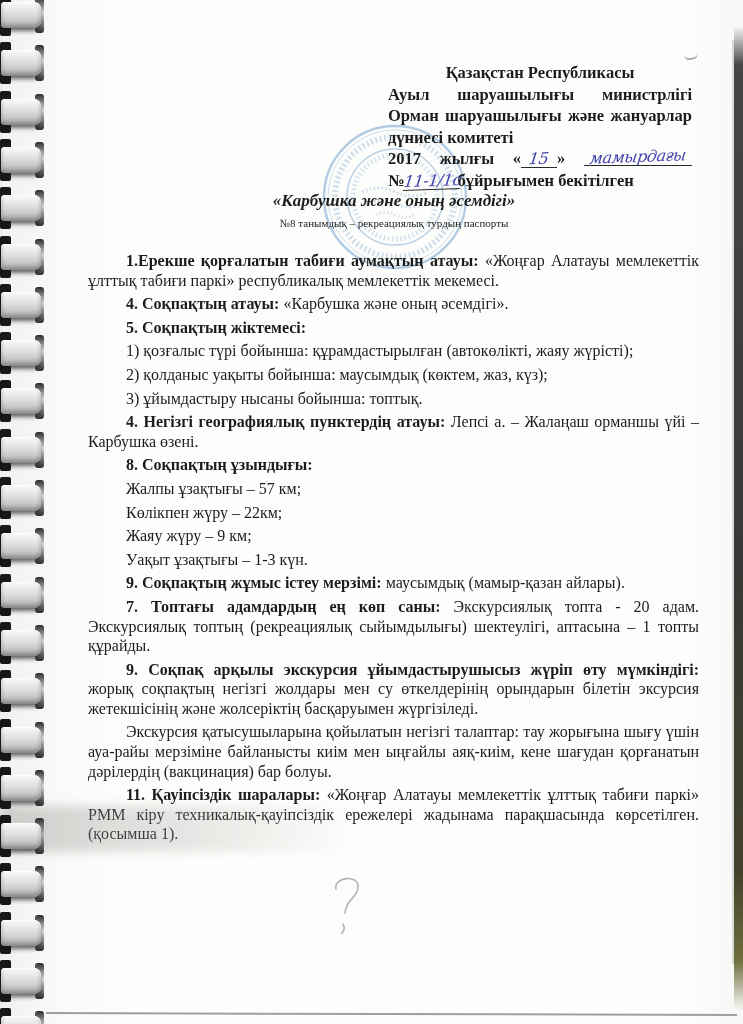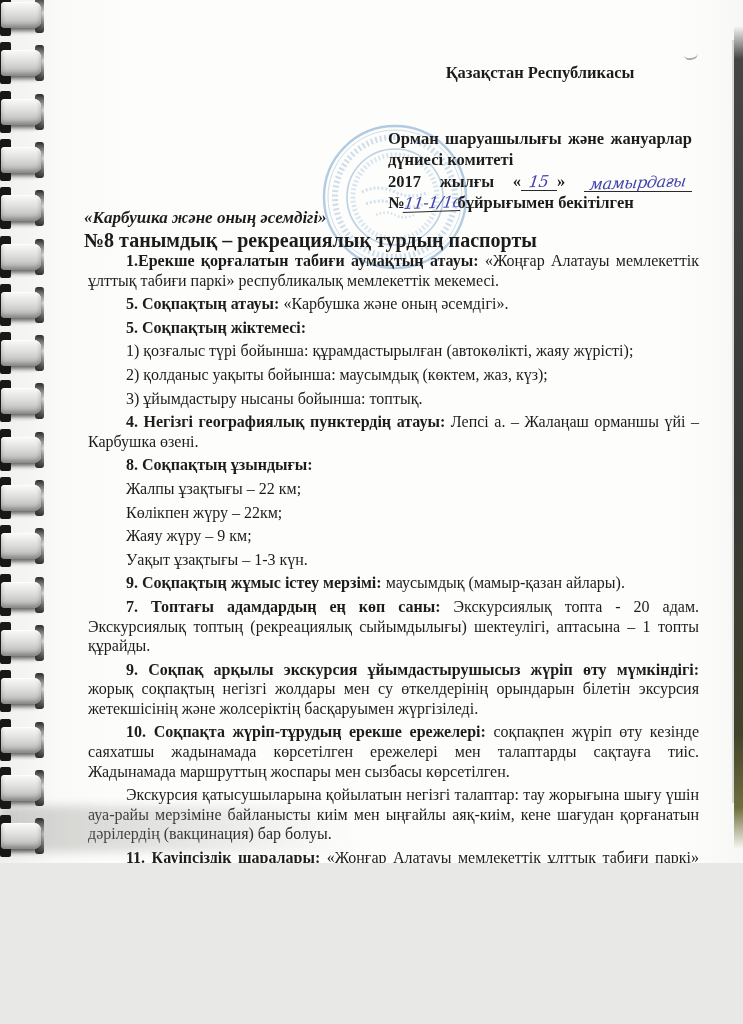--- a/index.html
+++ b/index.html
@@ -1,17 +1,17 @@
 <!DOCTYPE html>
 <html><head>
 <meta charset="utf-8">
 <style>
   html,body{margin:0;padding:0;background:#e8e8e6;}
   .page{
-    position:relative; width:743px; height:863px; overflow:hidden;
+    position:relative; width:743px; height:1024px; overflow:hidden;
     background:linear-gradient(90deg,#f0f0ee 0px,#f9f9f7 55px,#fdfdfb 130px,#fdfdfb 680px,#f7f7f5 743px);
     font-family:"Liberation Serif", serif; color:#1c1c1c;
   }
   
   .comb{position:absolute; left:0; top:0; bottom:0; width:54px; z-index:6;}
   .ring{
     position:absolute; left:1px; width:40px; height:26px;
     border-radius:4px 7px 7px 4px;
     background:linear-gradient(180deg,#fbfbf9 0%,#dededc 45%,#b2b2b0 100%);
     box-shadow:0 4px 4px -1px rgba(25,25,25,.65), inset 0 1px 1px #ffffff, inset 0 -3px 4px rgba(90,90,90,.5);
@@ -34,32 +34,32 @@
     border-bottom:2px solid #8a8a88; border-radius:0 0 6px 6px; transform:rotate(-8deg); opacity:.7;}
   
   .stamp{position:absolute; left:320px; top:122px; z-index:1; opacity:.85;}
   
   .qmark{position:absolute; left:328px; top:874px; z-index:4;}
   
   .approval{position:absolute; left:388px; top:62px; width:304px; z-index:2;
     font-weight:bold; font-size:16.5px; line-height:21.5px;}
   .ah-center{text-align:center;}
   .ah-full{text-align:justify; text-align-last:justify;}
-  .ah-wrap{text-align:justify;margin-top:44px;}
-  .ah-date{display:flex; justify-content:space-between; align-items:flex-end;}
+  .ah-wrap{text-align:justify;}
+  .ah-date{display:flex; justify-content:space-between; align-items:flex-start;}
   .uline{display:inline-block; min-width:36px; text-align:center; border-bottom:1px solid #2a2a2a; line-height:17px;}
   .uline-m{display:inline-block; min-width:108px; text-align:center; border-bottom:1px solid #2a2a2a; line-height:17px;}
   .hw{font-family:"DejaVu Serif", serif; font-style:italic; font-weight:normal;
     color:#4343ae; font-size:16px; letter-spacing:-.5px; display:inline-block; transform:skewX(-9deg) rotate(-2deg);}
   .hw-num{margin-right:-3px; margin-left:-1px;}
   .ah-order{white-space:nowrap;}
   
-  .titleblock{position:absolute; left:84px; top:207px; width:620px; text-align:left; z-index:2;}
+  .titleblock{position:absolute; left:84px; top:190px; width:620px; text-align:center; z-index:2;}
   .t1{font-style:italic; font-weight:bold; font-size:17px; line-height:22px;}
-  .t2{font-weight:bold; font-size:20px; line-height:23px;}
+  .t2{font-weight:normal; font-size:11px; line-height:23px;}
   
   .docbody{position:absolute; left:84px; top:247px; width:619px; z-index:2;
     font-size:16px; line-height:19.6px; text-align:justify;}
   .para{margin:4px; text-indent:38px;}
   .para .b{font-weight:bold;}
   .para .n{font-weight:normal;}
 </style>
 </head>
 <body>
 
@@ -73,54 +73,54 @@
       <circle cx="75" cy="75" r="48" stroke-width="1.6" opacity=".7"></circle>
       <circle cx="75" cy="75" r="42" stroke-width="5" stroke-dasharray="1.8 2.4" opacity=".4"></circle>
       <path d="M42 70 q16 -8 33 0 q17 8 33 0" stroke-width="3" stroke-dasharray="2 2" opacity=".45"></path>
       <path d="M46 82 q15 -6 29 0 q14 6 29 0" stroke-width="3" stroke-dasharray="2 2" opacity=".45"></path>
       <path d="M56 93 q10 -5 19 0 q9 5 19 0" stroke-width="2.5" stroke-dasharray="1.8 2" opacity=".4"></path>
     </g>
   </svg>
 
   <div class="approval">
     <div class="ah-center">Қазақстан Республикасы</div>
+    <div class="ah-full">Ауыл шаруашылығы министрлігі</div>
     <div class="ah-wrap">Орман шаруашылығы және жануарлар дүниесі комитеті</div>
     <div class="ah-date">
       <span>2017</span>
       <span>жылғы</span>
       <span><span>«</span><span class="uline"><span class="hw">15</span></span><span>»</span></span>
       <span class="uline-m"><span class="hw">мамырдағы</span></span>
     </div>
     <div class="ah-order">
       <span>№</span><span class="uline hw hw-num">11-1/1с</span><span>бұйрығымен бекітілген</span>
     </div>
   </div>
 
   <div class="titleblock">
     <div class="t1">«Карбушка және оның әсемдігі»</div>
     <div class="t2">№8 танымдық – рекреациялық турдың паспорты</div>
   </div>
 
   <div class="docbody">
       <p class="para"><span class="b">1.Ерекше қорғалатын табиғи аумақтың атауы: </span><span class="n">«Жоңғар Алатауы мемлекеттік ұлттық табиғи паркі» республикалық мемлекеттік мекемесі.</span></p>
-      <p class="para"><span class="b">5. Соқпақтың атауы: </span><span class="n">«Карбушка және оның әсемдігі».</span></p>
+      <p class="para"><span class="b">4. Соқпақтың атауы: </span><span class="n">«Карбушка және оның әсемдігі».</span></p>
       <p class="para"><span class="b">5. Соқпақтың жіктемесі:</span></p>
       <p class="para"><span class="n">1) қозғалыс түрі бойынша: құрамдастырылған (автокөлікті, жаяу жүрісті);</span></p>
       <p class="para"><span class="n">2) қолданыс уақыты бойынша: маусымдық (көктем, жаз, күз);</span></p>
       <p class="para"><span class="n">3) ұйымдастыру нысаны бойынша: топтық.</span></p>
       <p class="para"><span class="b">4. Негізгі географиялық пунктердің атауы: </span><span class="n">Лепсі а. – Жалаңаш орманшы үйі – Карбушка өзені.</span></p>
       <p class="para"><span class="b">8. Соқпақтың ұзындығы:</span></p>
-      <p class="para"><span class="n">Жалпы ұзақтығы – 22 км;</span></p>
+      <p class="para"><span class="n">Жалпы ұзақтығы – 57 км;</span></p>
       <p class="para"><span class="n">Көлікпен жүру – 22км;</span></p>
       <p class="para"><span class="n">Жаяу жүру – 9 км;</span></p>
       <p class="para"><span class="n">Уақыт ұзақтығы – 1-3 күн.</span></p>
       <p class="para"><span class="b">9. Соқпақтың жұмыс істеу мерзімі: </span><span class="n">маусымдық (мамыр-қазан айлары).</span></p>
       <p class="para"><span class="b">7. Топтағы адамдардың ең көп саны: </span><span class="n">Экскурсиялық топта - 20 адам. Экскурсиялық топтың (рекреациялық сыйымдылығы) шектеулігі, аптасына – 1 топты құрайды.</span></p>
       <p class="para"><span class="b">9. Соқпақ арқылы экскурсия ұйымдастырушысыз жүріп өту мүмкіндігі: </span><span class="n">жорық соқпақтың негізгі жолдары мен су өткелдерінің орындарын білетін эксурсия жетекшісінің және жолсеріктің басқаруымен жүргізіледі.</span></p>
-      <p class="para"><span class="b">10. Соқпақта жүріп-тұрудың ерекше ережелері: </span><span class="n">соқпақпен жүріп өту кезінде саяхатшы жадынамада көрсетілген ережелері мен талаптарды сақтауға тиіс. Жадынамада маршруттың жоспары мен сызбасы көрсетілген.</span></p>
       <p class="para"><span class="n">Экскурсия қатысушыларына қойылатын негізгі талаптар: тау жорығына шығу үшін ауа-райы мерзіміне байланысты киім мен ыңғайлы аяқ-киім, кене шағудан қорғанатын дәрілердің (вакцинация) бар болуы.</span></p>
       <p class="para"><span class="b">11. Қауіпсіздік шаралары: </span><span class="n">«Жоңғар Алатауы мемлекеттік ұлттық табиғи паркі» РММ кіру техникалық-қауіпсіздік ережелері жадынама парақшасында көрсетілген. (қосымша 1).</span></p>
     </div>
 
   <svg class="qmark" width="40" height="62" viewBox="0 0 40 62">
     <g fill="none" stroke="#b3b3b1" stroke-width="1.6" stroke-linecap="round">
       <path d="M8 15 C5 3 31 0 30 13 C29.5 24 18 25 17 39"></path>
       <path d="M15 50 C17.5 54 15.5 58 13.5 59.5"></path>
     </g>
   </svg>

